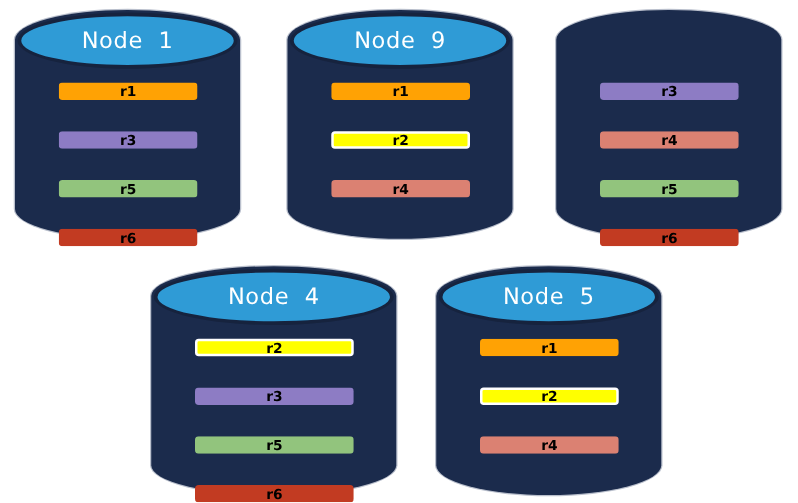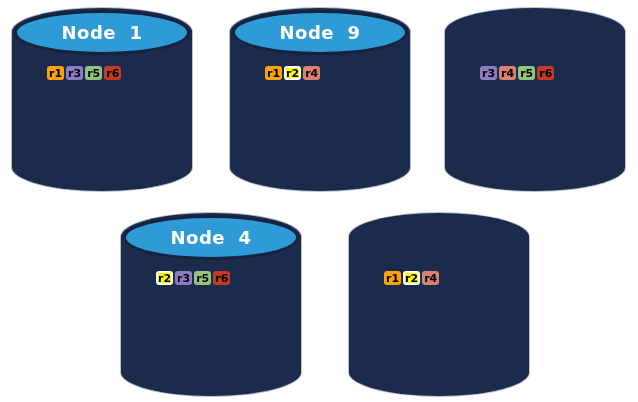--- a/index.html
+++ b/index.html
@@ -8,21 +8,21 @@
     width: 638px;
     height: 402px;
     background: #ffffff;
     font-family: "DejaVu Sans", "Liberation Sans", sans-serif;
     overflow: hidden;
   }
   .cylinder { position: absolute; width: 180px; height: 183px; }
   .pos-n1 { left: 12px;  top: 8px;   }
   .pos-n2 { left: 230px; top: 8px;   }
   .pos-n3 { left: 445px; top: 8px;   }
-  .pos-n4 { left: 121px; top: 213px; }
+  .pos-n4 { left: 121px; top: 213px; padding-left: 16px; }
   .pos-n5 { left: 349px; top: 213px; }
 
   .cyl-body {
     position: absolute;
     inset: 0;
     background: var(--cyl-body, #1B2B4C);
     border-radius: 50% / 13%;
     box-shadow: 0 0 0 1px var(--cyl-outline, #b9bfcc);
   }
   .cyl-top {
@@ -33,31 +33,31 @@
     background: var(--top-fill, #2F9BD6);
     border: 3px solid var(--top-border, #16233E);
     border-radius: 50%;
     display: flex;
     align-items: center;
     justify-content: center;
   }
   .node-title {
     color: var(--title-color, #ffffff);
     font-size: 18px;
-    font-weight: bold;
+    font-weight: normal;
     letter-spacing: 0.5px;
     white-space: pre;
     line-height: 1;
   }
   .bars {
     position: absolute;
     left: 35px; right: 34px; top: 58px;
     display: flex;
-    flex-direction: row;
-    gap: 2px;
+    flex-direction: column;
+    gap: 25px;
   }
   .bar {
     height: 14px;
     box-sizing: border-box;
     border-radius: 3px;
     border: 2px solid transparent;
     display: flex;
     align-items: center;
     justify-content: center;
     color: var(--bar-text, #000000);
@@ -114,20 +114,23 @@
     <div class="bars">
       <div class="bar" style="background: rgb(255, 255, 0); border-color: rgb(255, 255, 255);">r2</div>
       <div class="bar" style="background: rgb(141, 124, 196);">r3</div>
       <div class="bar" style="background: rgb(146, 196, 125);">r5</div>
       <div class="bar" style="background: rgb(194, 59, 34);">r6</div>
     </div>
   </div>
 
   <div class="cylinder pos-n5">
     <div class="cyl-body"></div>
+    <div class="cyl-top">
+      <span class="node-title">Node  5</span>
+    </div>
     <div class="bars">
       <div class="bar" style="background: rgb(255, 162, 4);">r1</div>
       <div class="bar" style="background: rgb(255, 255, 0); border-color: rgb(255, 255, 255);">r2</div>
       <div class="bar" style="background: rgb(219, 129, 114);">r4</div>
     </div>
   </div>
 
 </div>
 
 </body></html>

